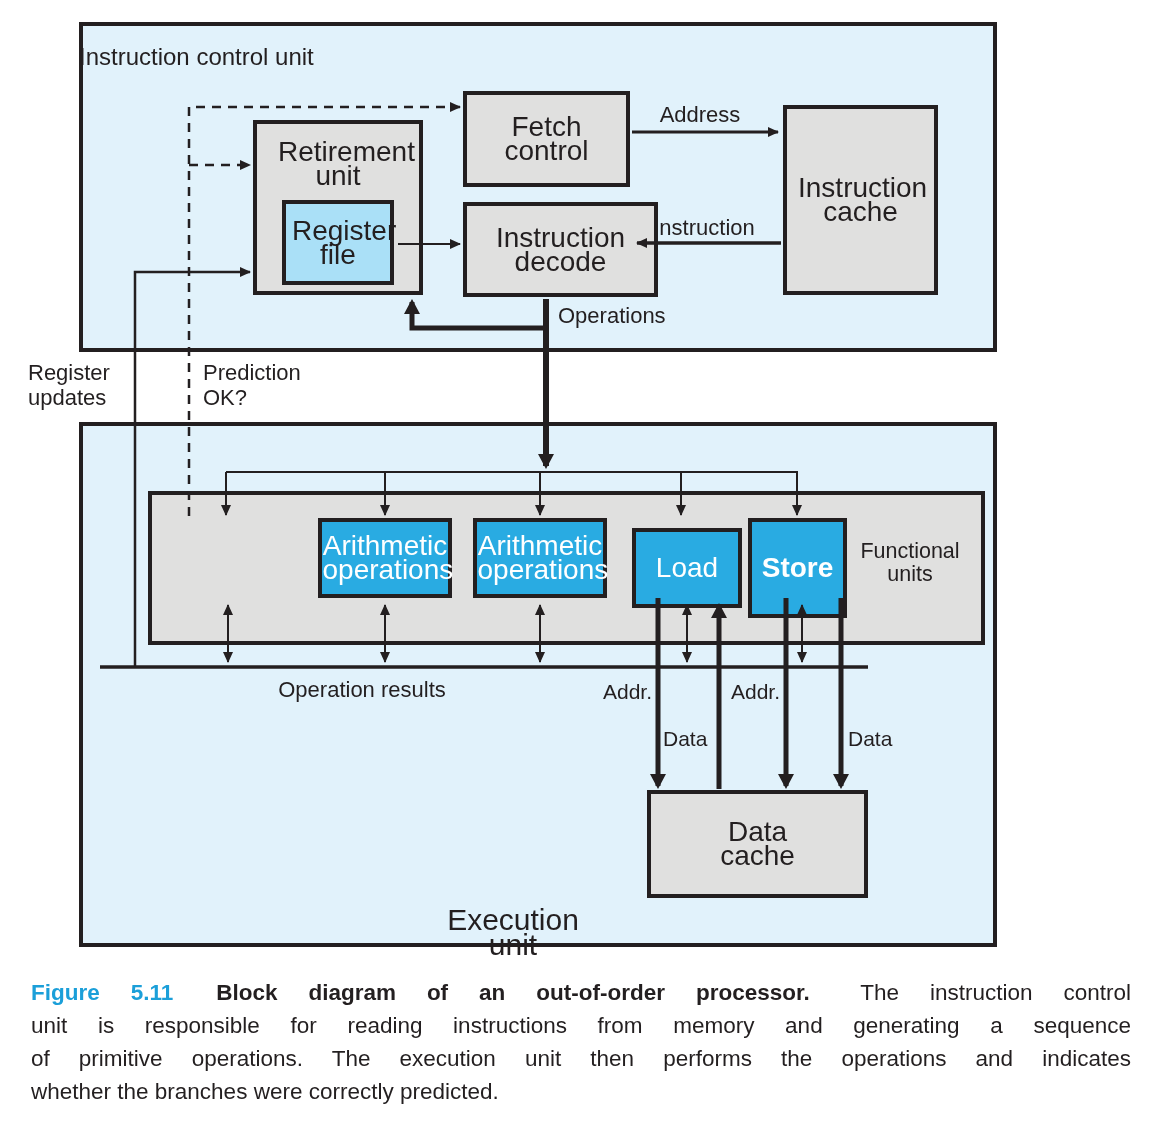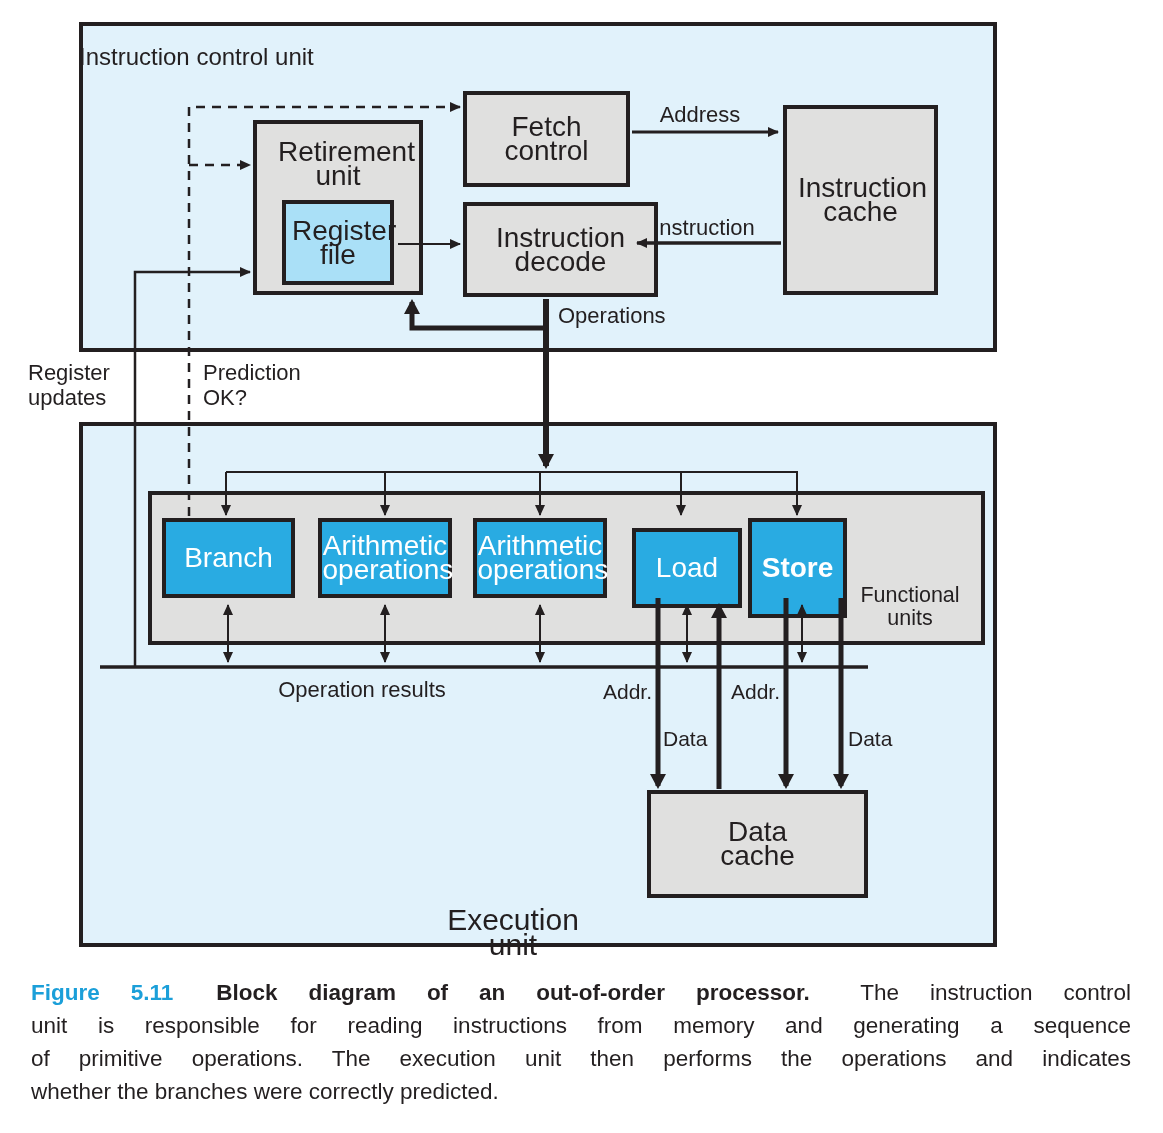--- a/index.html
+++ b/index.html
@@ -52,21 +52,21 @@
 
   
   .lbl{position:absolute;z-index:6;font-size:22px;line-height:25px;color:var(--line-color);}
   #lbl-icu-title{left:79px;top:44px;width:918px;text-align:left;font-size:24px;}
   #lbl-eu-title{left:428px;top:907px;width:170px;text-align:center;font-size:30px;}
   #lbl-address{left:645px;top:102px;width:110px;text-align:center;}
   #lbl-instructions{left:640px;top:215px;width:128px;text-align:center;}
   #lbl-operations{left:558px;top:303px;width:140px;}
   #lbl-register-updates{left:28px;top:360px;width:104px;}
   #lbl-prediction{left:203px;top:360px;width:118px;}
-  #lbl-functional{left:843px;top:540px;width:134px;text-align:center;font-size:21.5px;line-height:23px;margin-top:44px;}
+  #lbl-functional{left:843px;top:540px;width:134px;text-align:center;font-size:21.5px;line-height:23px;}
   #lbl-opresults{left:262px;top:677px;width:200px;text-align:center;}
   #lbl-addr-load{left:590px;top:679px;width:62px;text-align:right;font-size:21px;}
   #lbl-addr-store{left:716px;top:679px;width:64px;text-align:right;font-size:21px;}
   #lbl-data-load{left:663px;top:726px;font-size:21px;}
   #lbl-data-store{left:848px;top:726px;font-size:21px;}
 
   
   #diagram-svg{position:absolute;left:0;top:0;width:1163px;height:1133px;z-index:5;pointer-events:none;}
   #diagram-svg .ln{stroke:var(--line-color);fill:none;}
   #diagram-svg marker path{fill:var(--line-color);}
@@ -99,23 +99,20 @@
   <div class="box gray" id="fetch">
     <span>Fetch control</span>
   </div>
   <div class="box gray" id="decode">
     <span>Instruction decode</span>
   </div>
   <div class="box gray" id="icache">
     <span>Instruction cache</span>
   </div>
 
-  <div class="box cyan" id="branch">
-    <span>Branch</span>
-  </div>
   <div class="box cyan" id="arith1">
     <span>Arithmetic operations</span>
   </div>
   <div class="box cyan" id="arith2">
     <span>Arithmetic operations</span>
   </div>
   <div class="box cyan" id="load">
     <span>Load</span>
   </div>
   <div class="box cyan" id="store">

